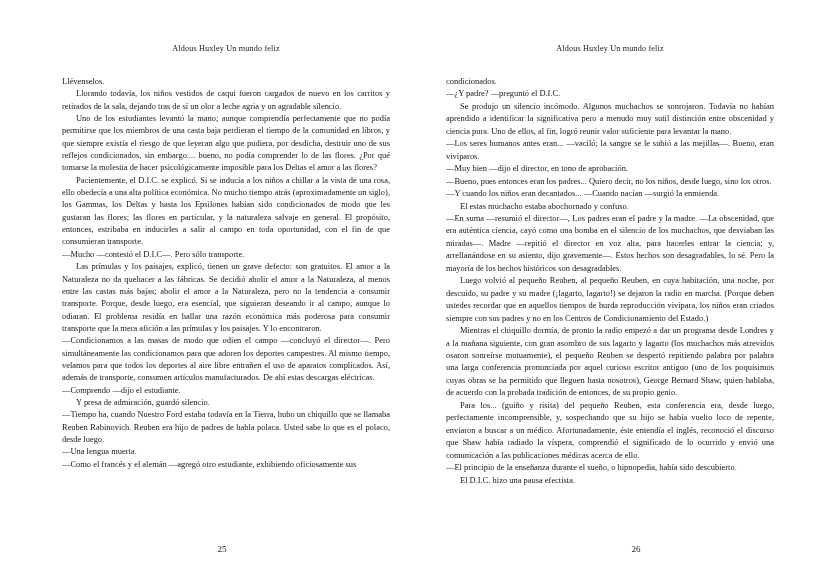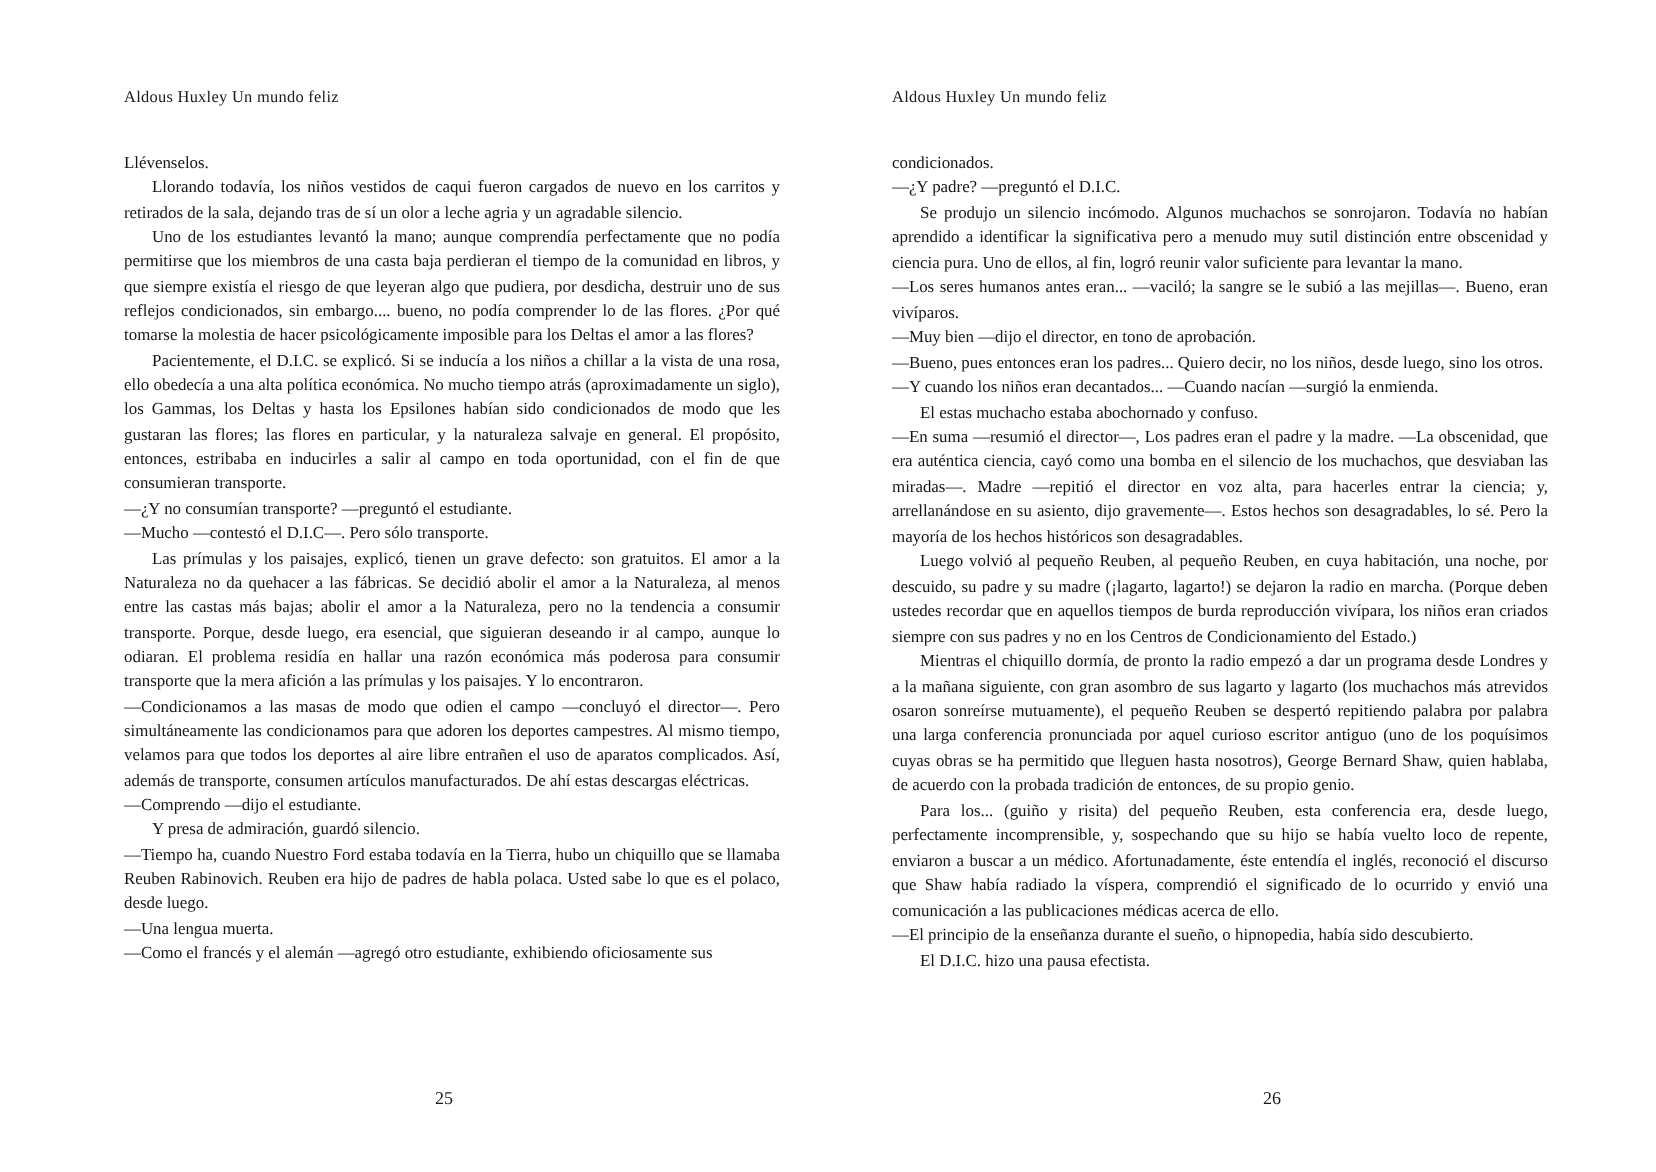--- a/index.html
+++ b/index.html
@@ -27,20 +27,21 @@
     position: relative;
     width: 414px;
     height: 586px;
     box-sizing: border-box;
     padding: 0;
   }
   .page-left  { padding-left: 62px;  padding-right: 24px; }
   .page-right { padding-left: 32px;  padding-right: 54px; }
 
   .running-head {
+    text-align: center;
     font-size: 8.2px;
     letter-spacing: 0.15px;
     color: #1a1a1a;
     margin-top: 44px;
     margin-bottom: 0;
     height: 11px;
     white-space: nowrap;
   }
   .page-right .running-head {
     
@@ -82,21 +83,20 @@
 
 <div class="spread">
 
   <div class="page page-left">
     <div class="running-head">Aldous Huxley Un mundo feliz</div>
     <div class="body-text" id="left-body">
         <p class="noindent">Llévenselos.</p>
         <p class="indent">Llorando todavía, los niños vestidos de caqui fueron cargados de nuevo en los carritos y retirados de la sala, dejando tras de sí un olor a leche agria y un agradable silencio.</p>
         <p class="indent">Uno de los estudiantes levantó la mano; aunque comprendía perfectamente que no podía permitirse que los miembros de una casta baja perdieran el tiempo de la comunidad en libros, y que siempre existía el riesgo de que leyeran algo que pudiera, por desdicha, destruir uno de sus reflejos condicionados, sin embargo.... bueno, no podía comprender lo de las flores. ¿Por qué tomarse la molestia de hacer psicológicamente imposible para los Deltas el amor a las flores?</p>
         <p class="indent">Pacientemente, el D.I.C. se explicó. Si se inducía a los niños a chillar a la vista de una rosa, ello obedecía a una alta política económica. No mucho tiempo atrás (aproximadamente un siglo), los Gammas, los Deltas y hasta los Epsilones habían sido condicionados de modo que les gustaran las flores; las flores en particular, y la naturaleza salvaje en general. El propósito, entonces, estribaba en inducirles a salir al campo en toda oportunidad, con el fin de que consumieran transporte.</p>
-        <p class="noindent">—¿Y no consumían transporte? —preguntó el estudiante.</p>
         <p class="noindent">—Mucho —contestó el D.I.C—. Pero sólo transporte.</p>
         <p class="indent">Las prímulas y los paisajes, explicó, tienen un grave defecto: son gratuitos. El amor a la Naturaleza no da quehacer a las fábricas. Se decidió abolir el amor a la Naturaleza, al menos entre las castas más bajas; abolir el amor a la Naturaleza, pero no la tendencia a consumir transporte. Porque, desde luego, era esencial, que siguieran deseando ir al campo, aunque lo odiaran. El problema residía en hallar una razón económica más poderosa para consumir transporte que la mera afición a las prímulas y los paisajes. Y lo encontraron.</p>
         <p class="noindent">—Condicionamos a las masas de modo que odien el campo —concluyó el director—. Pero simultáneamente las condicionamos para que adoren los deportes campestres. Al mismo tiempo, velamos para que todos los deportes al aire libre entrañen el uso de aparatos complicados. Así, además de transporte, consumen artículos manufacturados. De ahí estas descargas eléctricas.</p>
         <p class="noindent">—Comprendo —dijo el estudiante.</p>
         <p class="indent">Y presa de admiración, guardó silencio.</p>
         <p class="noindent">—Tiempo ha, cuando Nuestro Ford estaba todavía en la Tierra, hubo un chiquillo que se llamaba Reuben Rabinovich. Reuben era hijo de padres de habla polaca. Usted sabe lo que es el polaco, desde luego.</p>
         <p class="noindent">—Una lengua muerta.</p>
         <p class="noindent">—Como el francés y el alemán —agregó otro estudiante, exhibiendo oficiosamente sus</p>
       </div>
     <div class="page-number">25</div>

